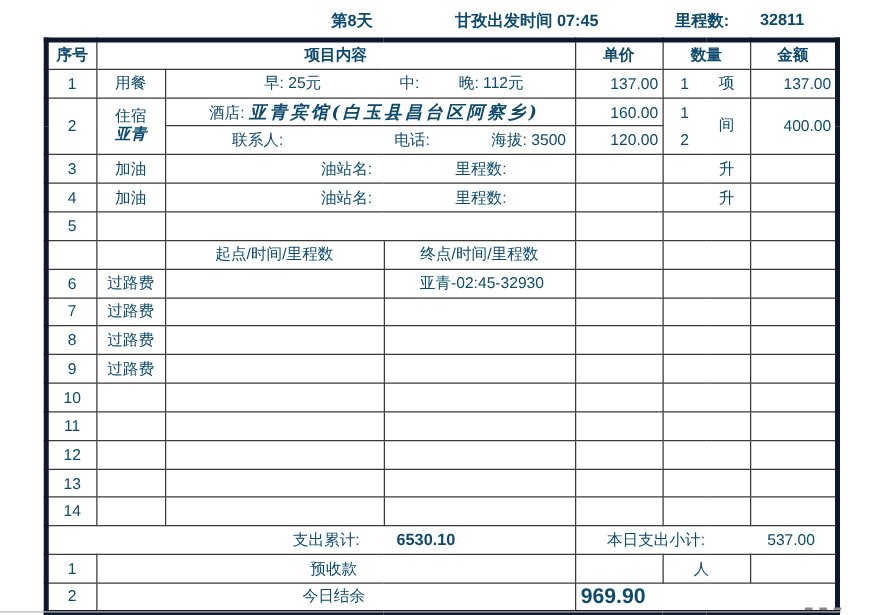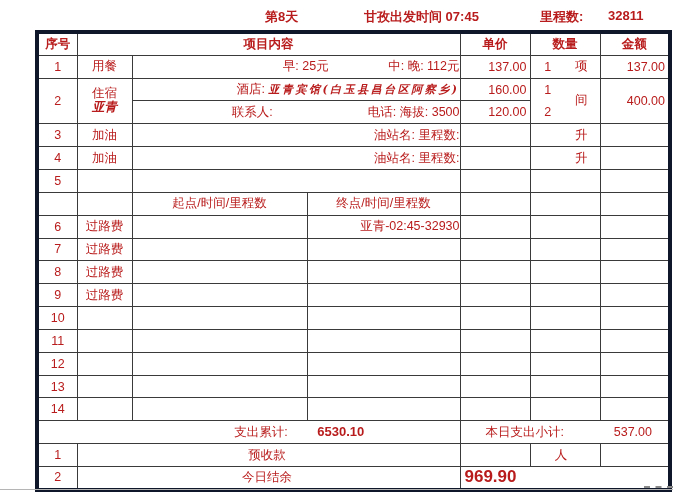--- a/index.html
+++ b/index.html
@@ -1,40 +1,40 @@
 <!DOCTYPE html>
 <html><head>
 <meta charset="utf-8">
 <style>
   html,body{margin:0;padding:0;background:#ffffff;}
   .stage{position:relative;width:700px;height:492px;background:#ffffff;overflow:hidden;
-         font-family:"Liberation Sans","DejaVu Sans",sans-serif;color:#b91c1c;}
+         font-family:"Liberation Sans","DejaVu Sans",sans-serif;color:#0c4a6e;}
   .topline span{position:absolute;top:8px;font-size:13px;font-weight:bold;white-space:nowrap;}
   .t-day{left:265px;}
   .t-depart{left:364px;}
   .t-mile-label{left:540px;}
   .t-mile-val{left:608px;}
 
   table.sheet{position:absolute;left:35px;top:30px;border-collapse:collapse;table-layout:fixed;
               width:633px;border:4px solid #0f172a;}
   td{border:1px solid #3a3a3a;padding:0;font-size:12.5px;text-align:center;vertical-align:middle;
      white-space:nowrap;overflow:hidden;height:20.8px;}
   tr{height:22.85px;}
   .hdr{font-weight:bold;}
   .num{text-align:right;padding-right:3px;}
-  .content{text-align:right;padding-left:7px;}
+  .content{text-align:center;padding-left:7px;}
   .content .w1{display:inline-block;width:108px;}
   .content .w2{display:inline-block;width:72px;}
   .content .f1{display:inline-block;width:120px;}
   .content .f2{display:inline-block;width:120px;}
   .content .g1{display:inline-block;width:167px;}
   .nbl{border-left-style:hidden;}
   .nbt{border-top-style:hidden;}
   .hw{font-style:italic;font-weight:700;font-family:"DejaVu Serif","Liberation Serif",serif;}
-  .hotel-hw{letter-spacing:2.5px;font-size:11px;margin-top:29px;}
+  .hotel-hw{letter-spacing:2.5px;font-size:14px;margin-top:29px;}
   .cat2{line-height:1.1;}
   .r{text-align:center;padding-right:3px;}
   .tot-left{text-align:center;padding-left:100px;}
   .tot-left .lbl{margin-right:26px;}
   .tot-left .val,.big{font-weight:bold;font-size:13px;}
   .tot-right .in{display:flex;justify-content:space-between;align-items:center;
                  padding-left:25px;padding-right:16px;}
   .bal-val{text-align:left;padding-left:4px;font-weight:bold;font-size:17px;}
   .qunit{padding-right:2px;}
   .bottom-gray{position:absolute;left:0;top:489px;width:673px;height:1px;background:#b5b5b5;}

